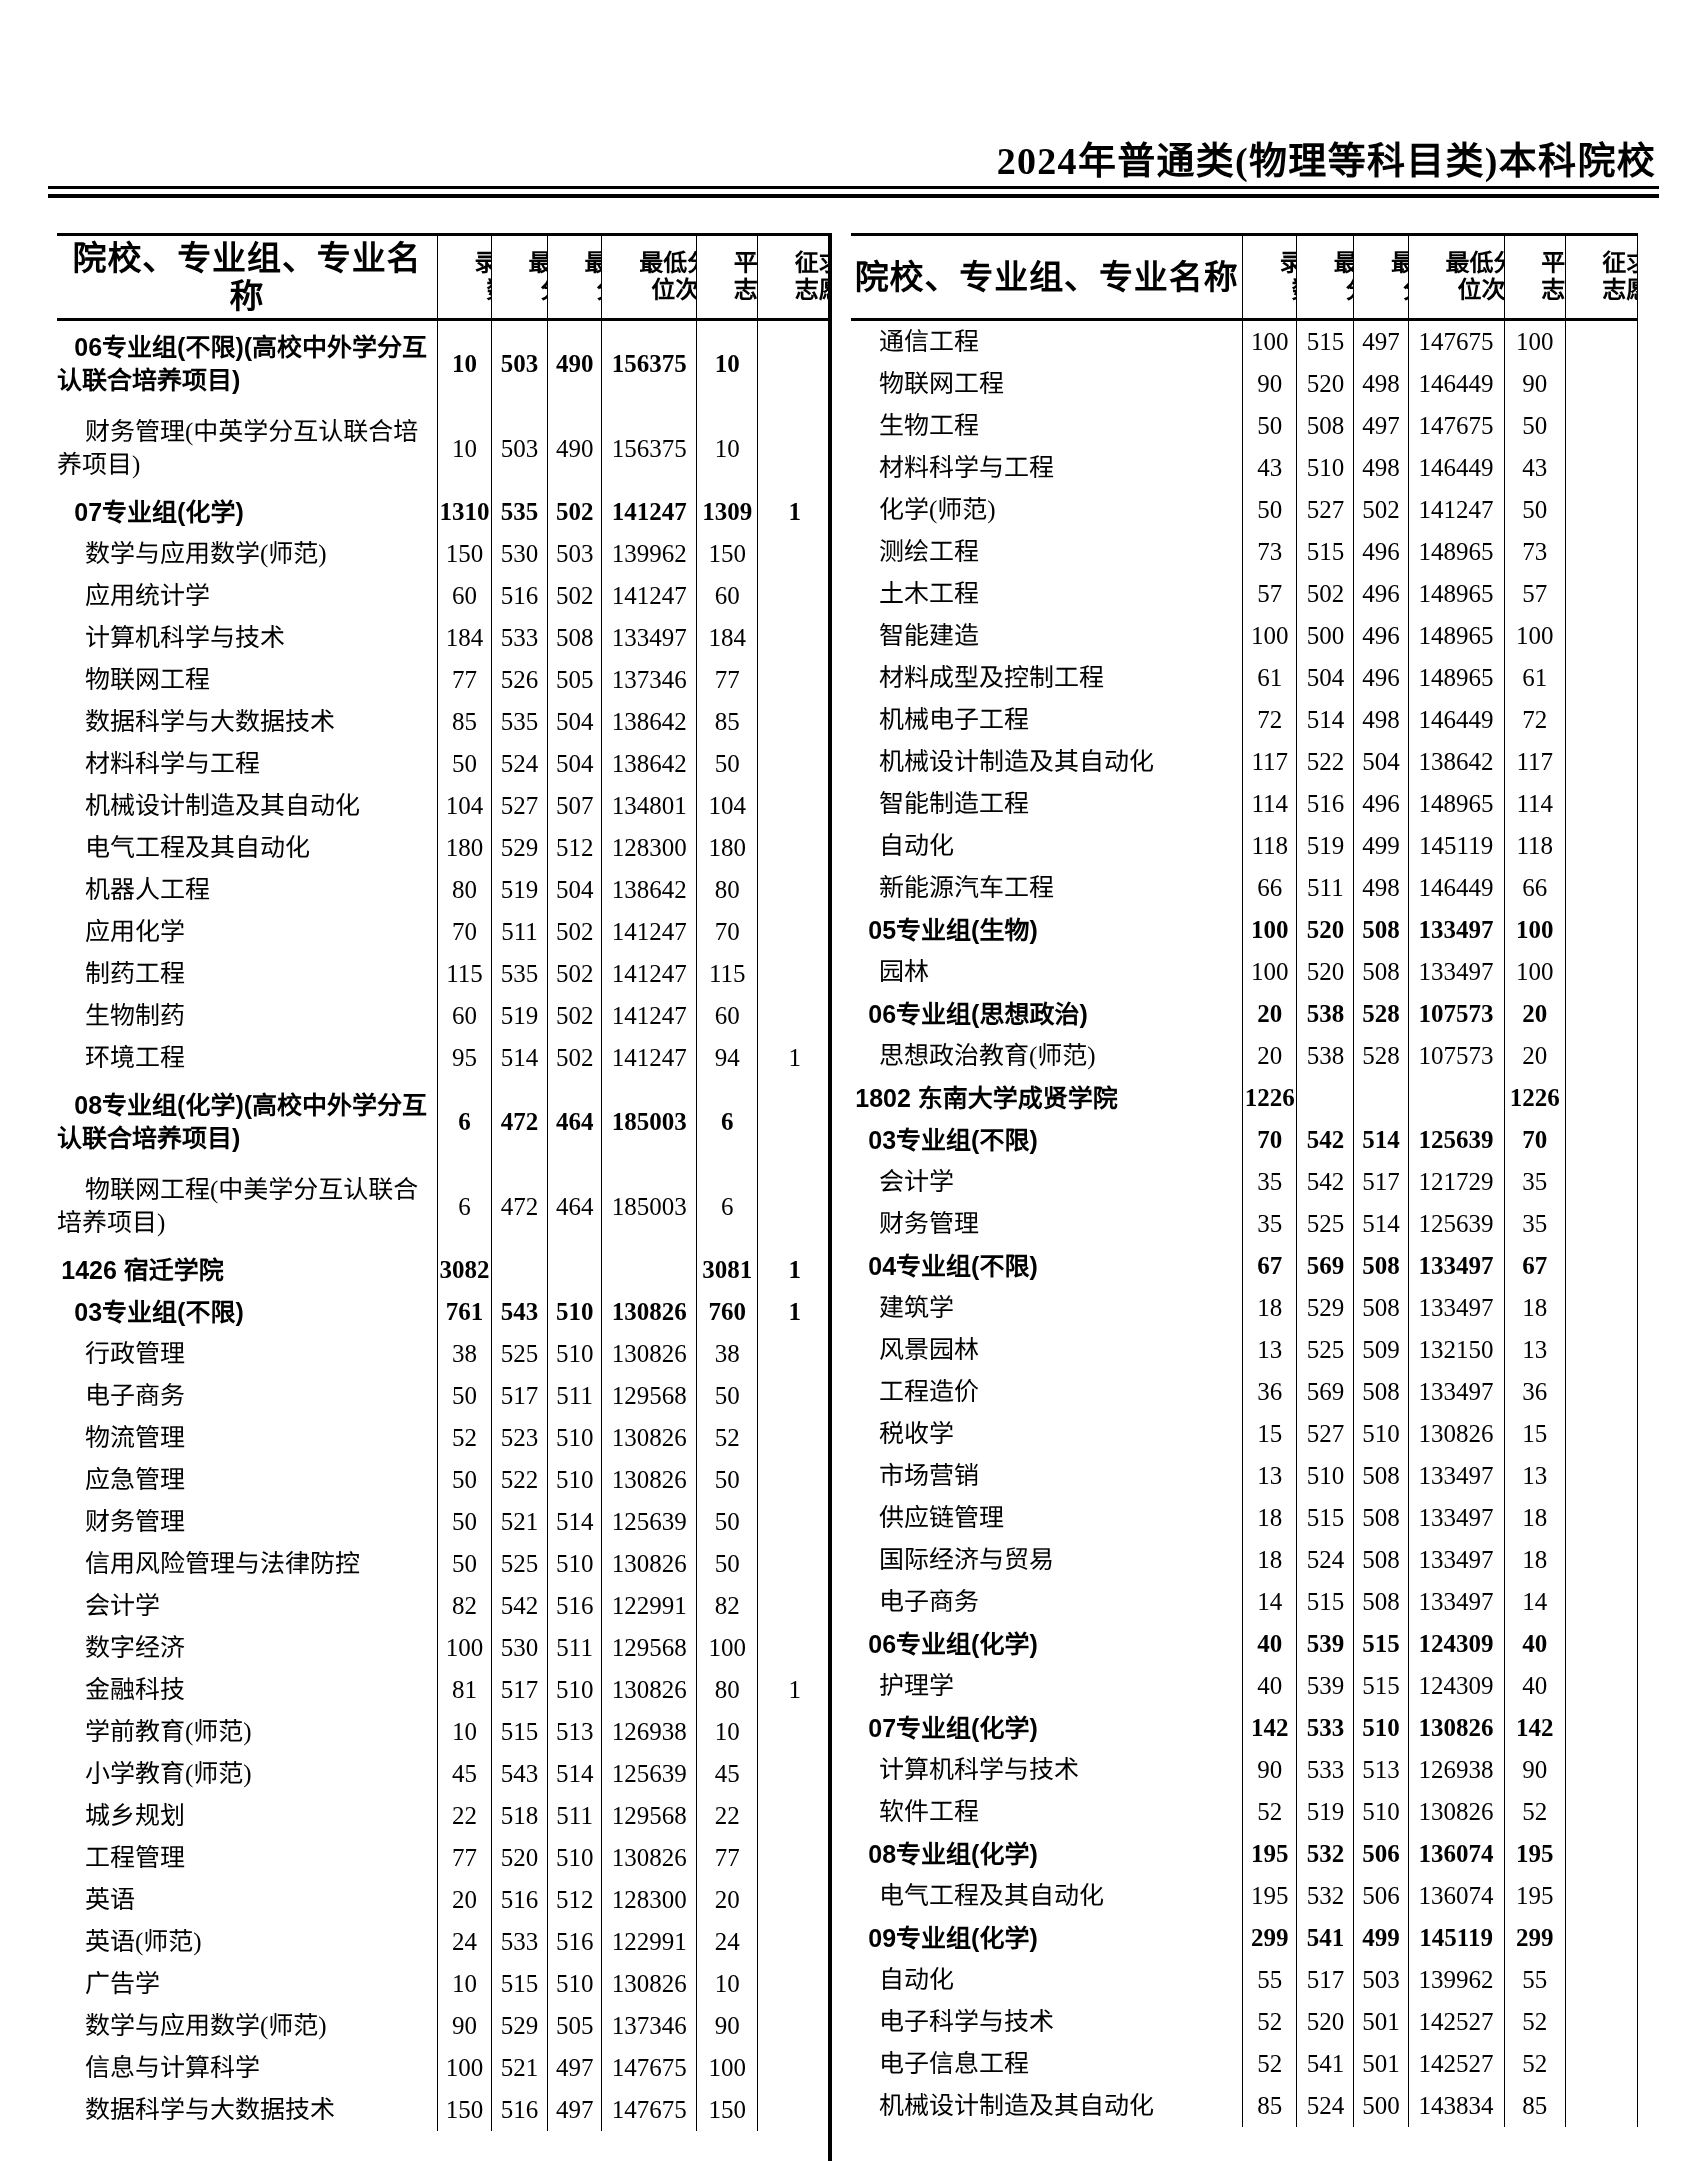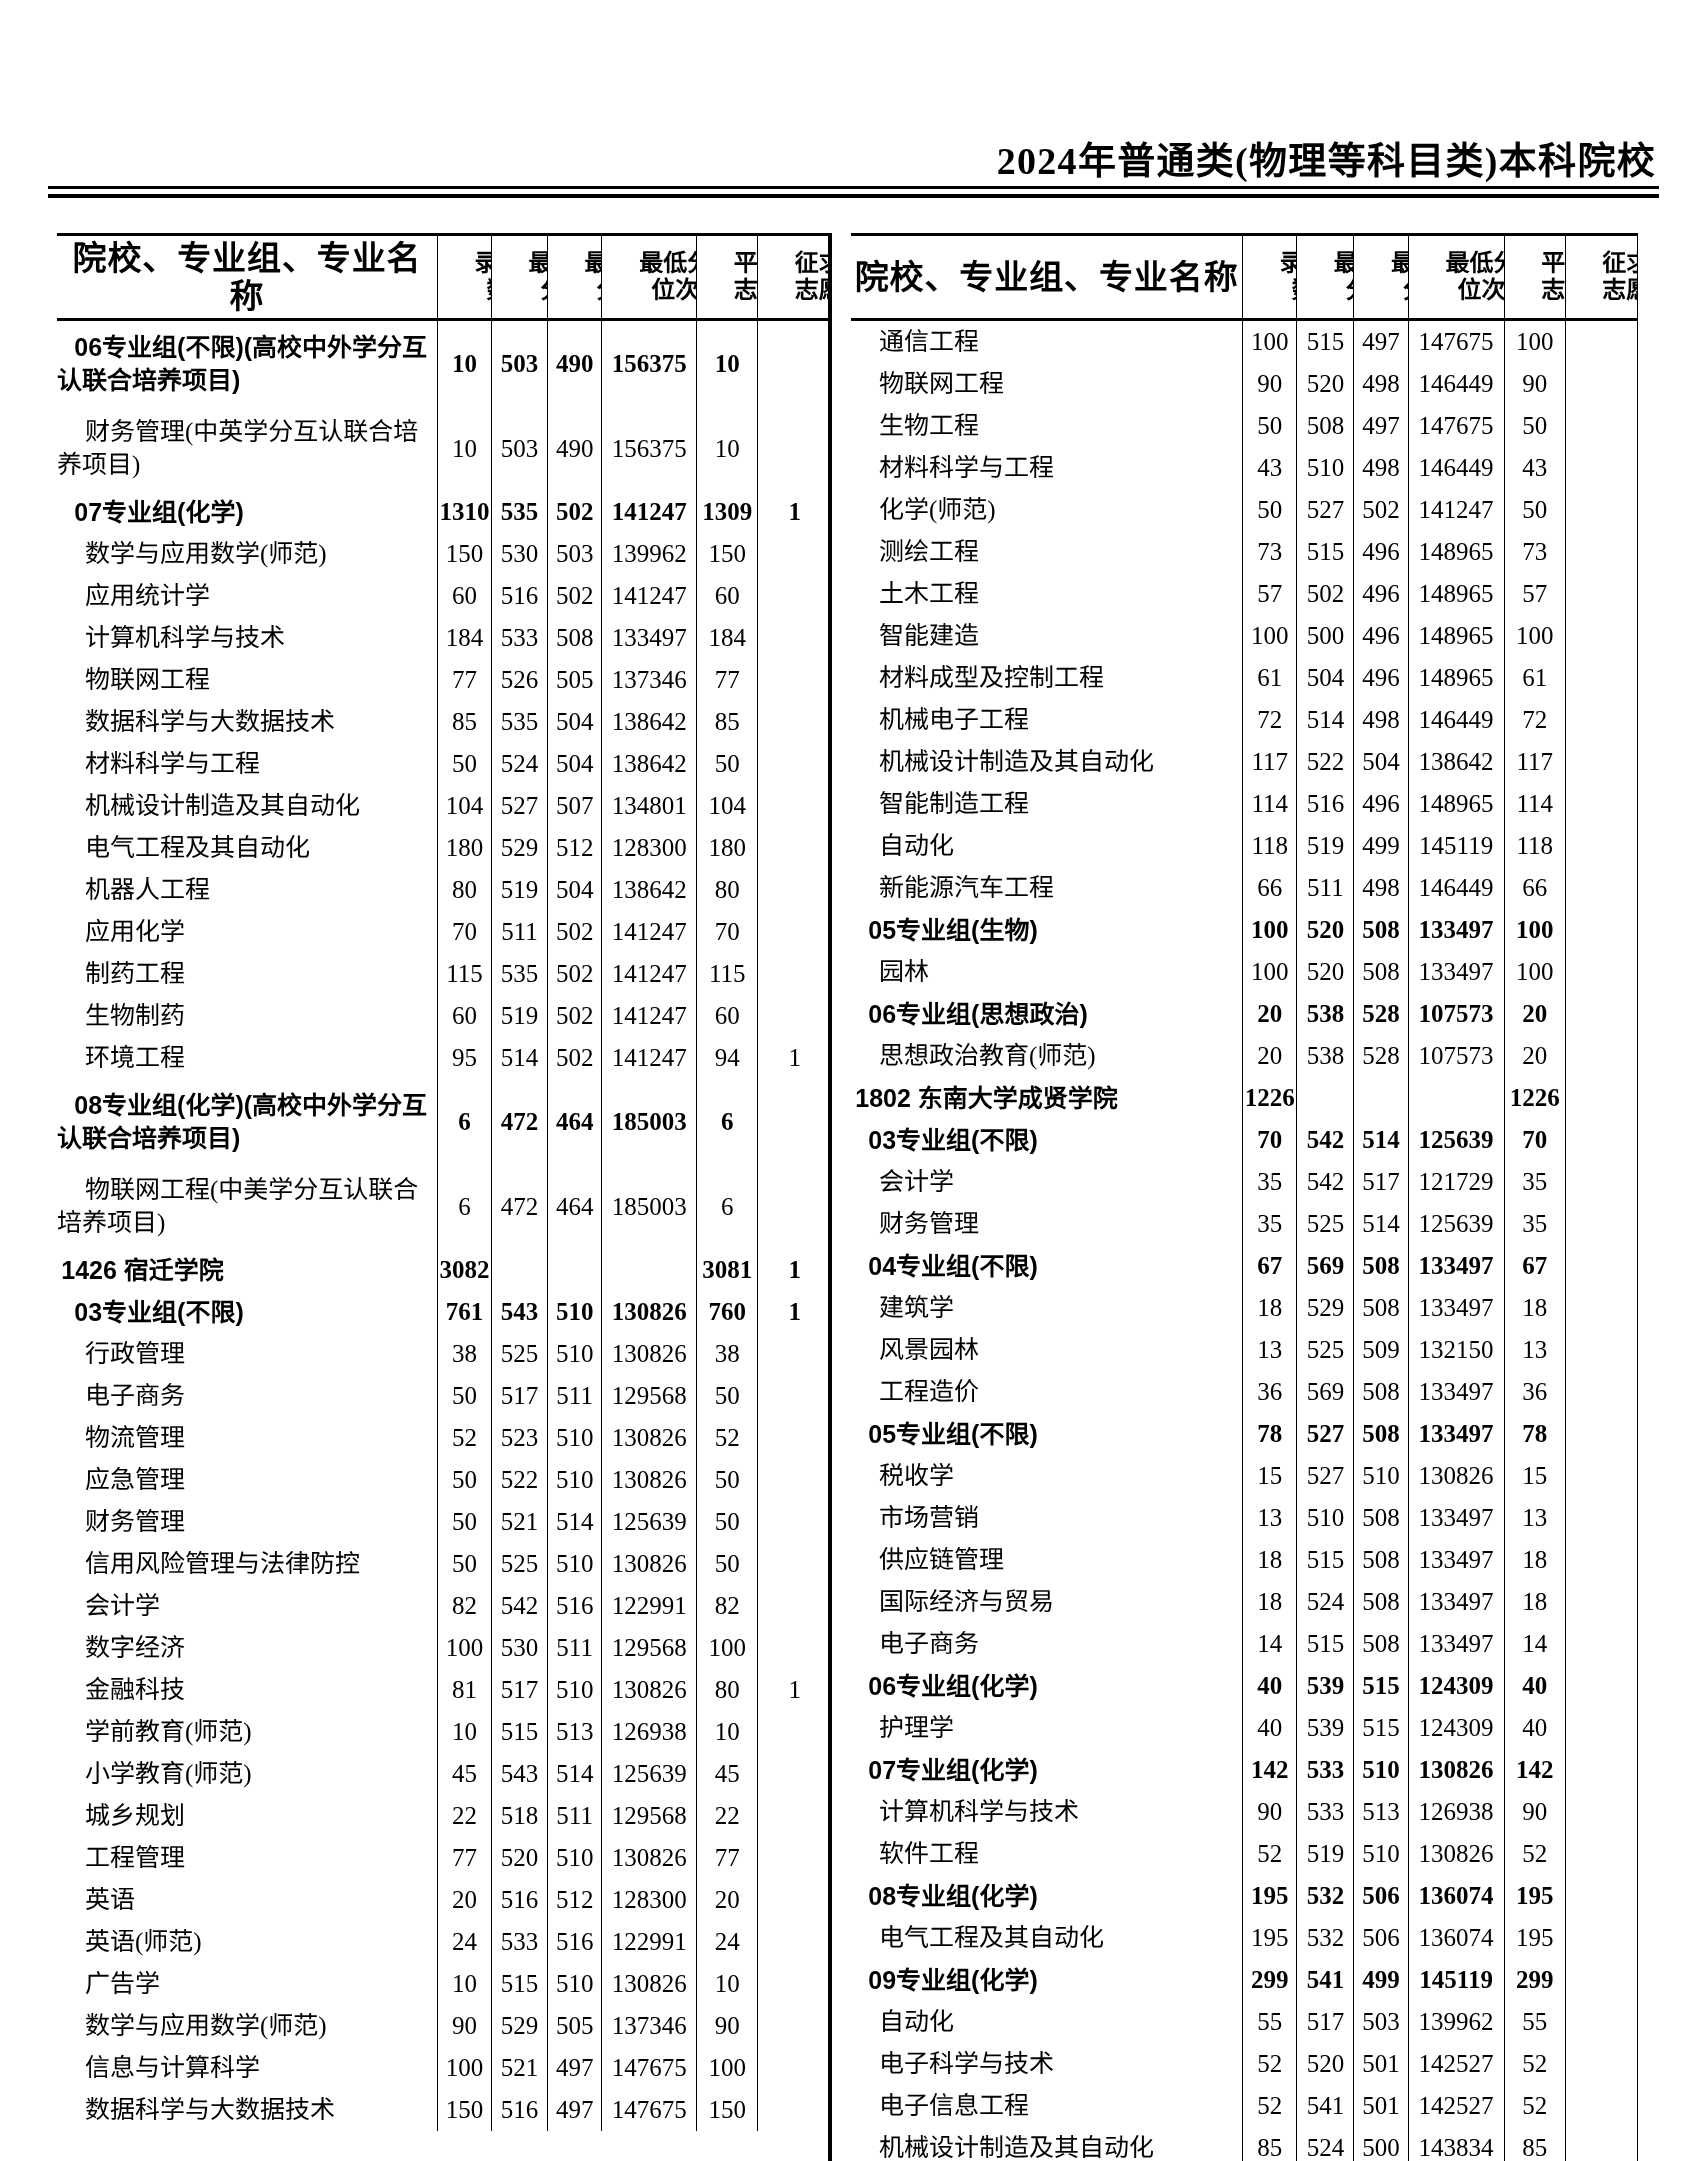--- a/index.html
+++ b/index.html
@@ -674,29 +674,20 @@
   </tr>
         <tr class="kind-major">
     <td class="c-name">工程造价</td>
     <td class="c-num">36</td>
     <td class="c-num">569</td>
     <td class="c-num">508</td>
     <td class="c-num">133497</td>
     <td class="c-num">36</td>
     <td class="c-num"></td>
   </tr>
-        <tr class="kind-group">
-    <td class="c-name">05专业组(不限)</td>
-    <td class="c-num">78</td>
-    <td class="c-num">527</td>
-    <td class="c-num">508</td>
-    <td class="c-num">133497</td>
-    <td class="c-num">78</td>
-    <td class="c-num"></td>
-  </tr>
         <tr class="kind-major">
     <td class="c-name">税收学</td>
     <td class="c-num">15</td>
     <td class="c-num">527</td>
     <td class="c-num">510</td>
     <td class="c-num">130826</td>
     <td class="c-num">15</td>
     <td class="c-num"></td>
   </tr>
         <tr class="kind-major">

